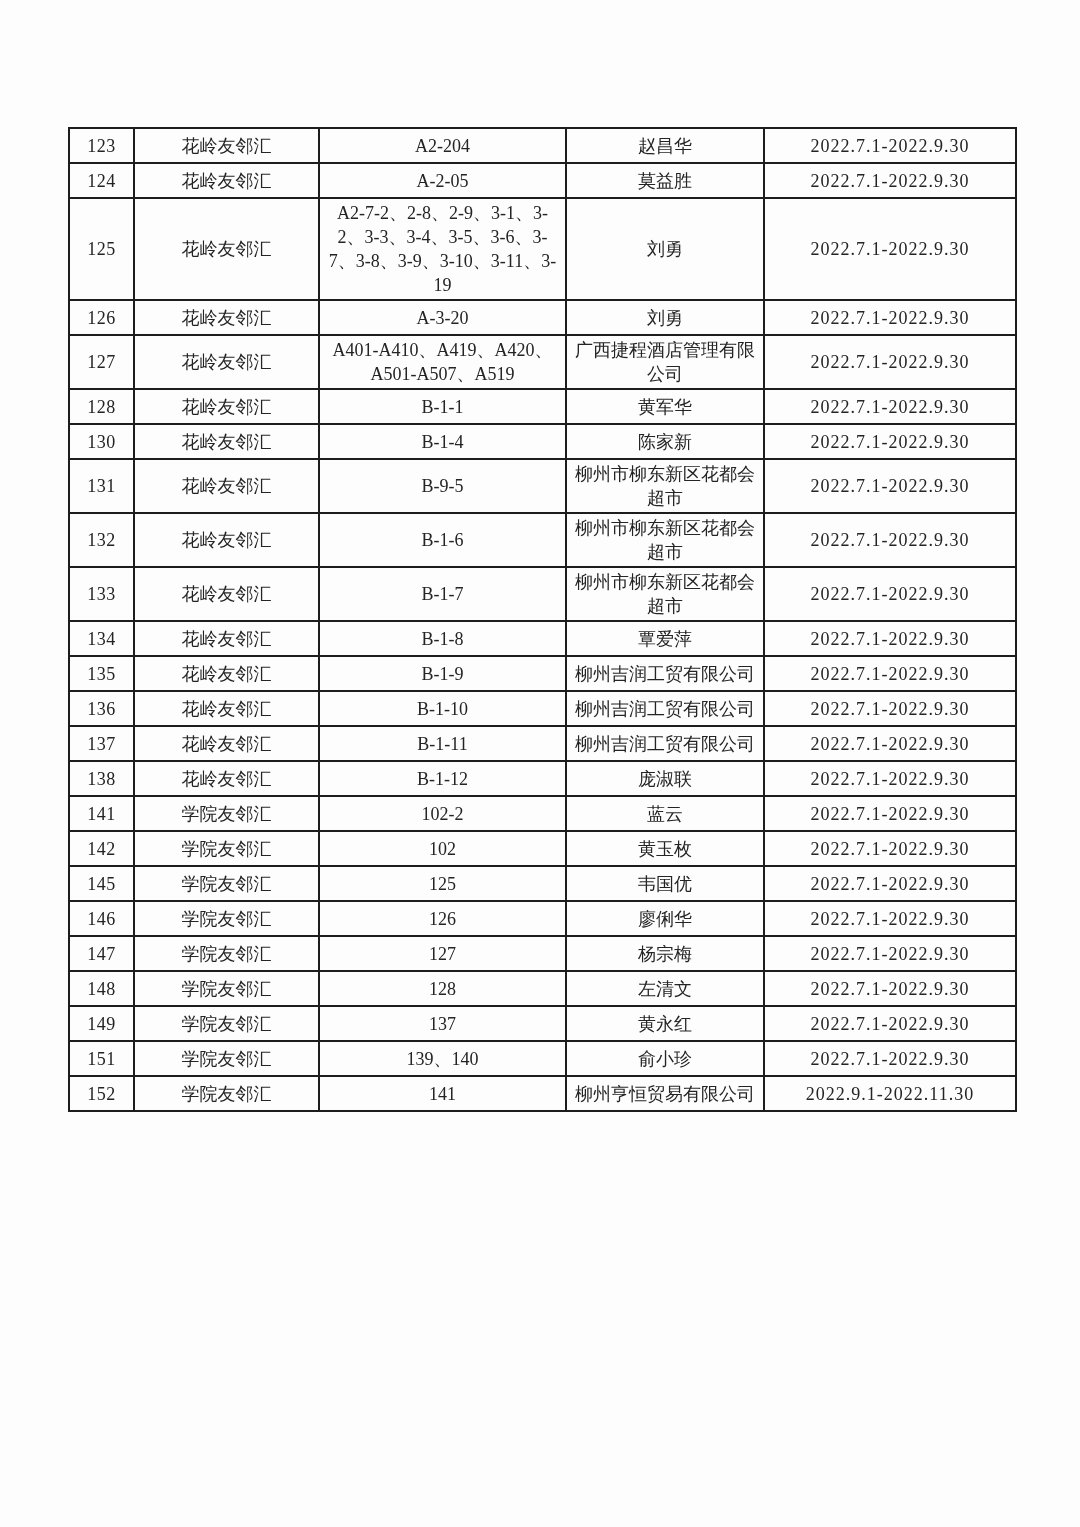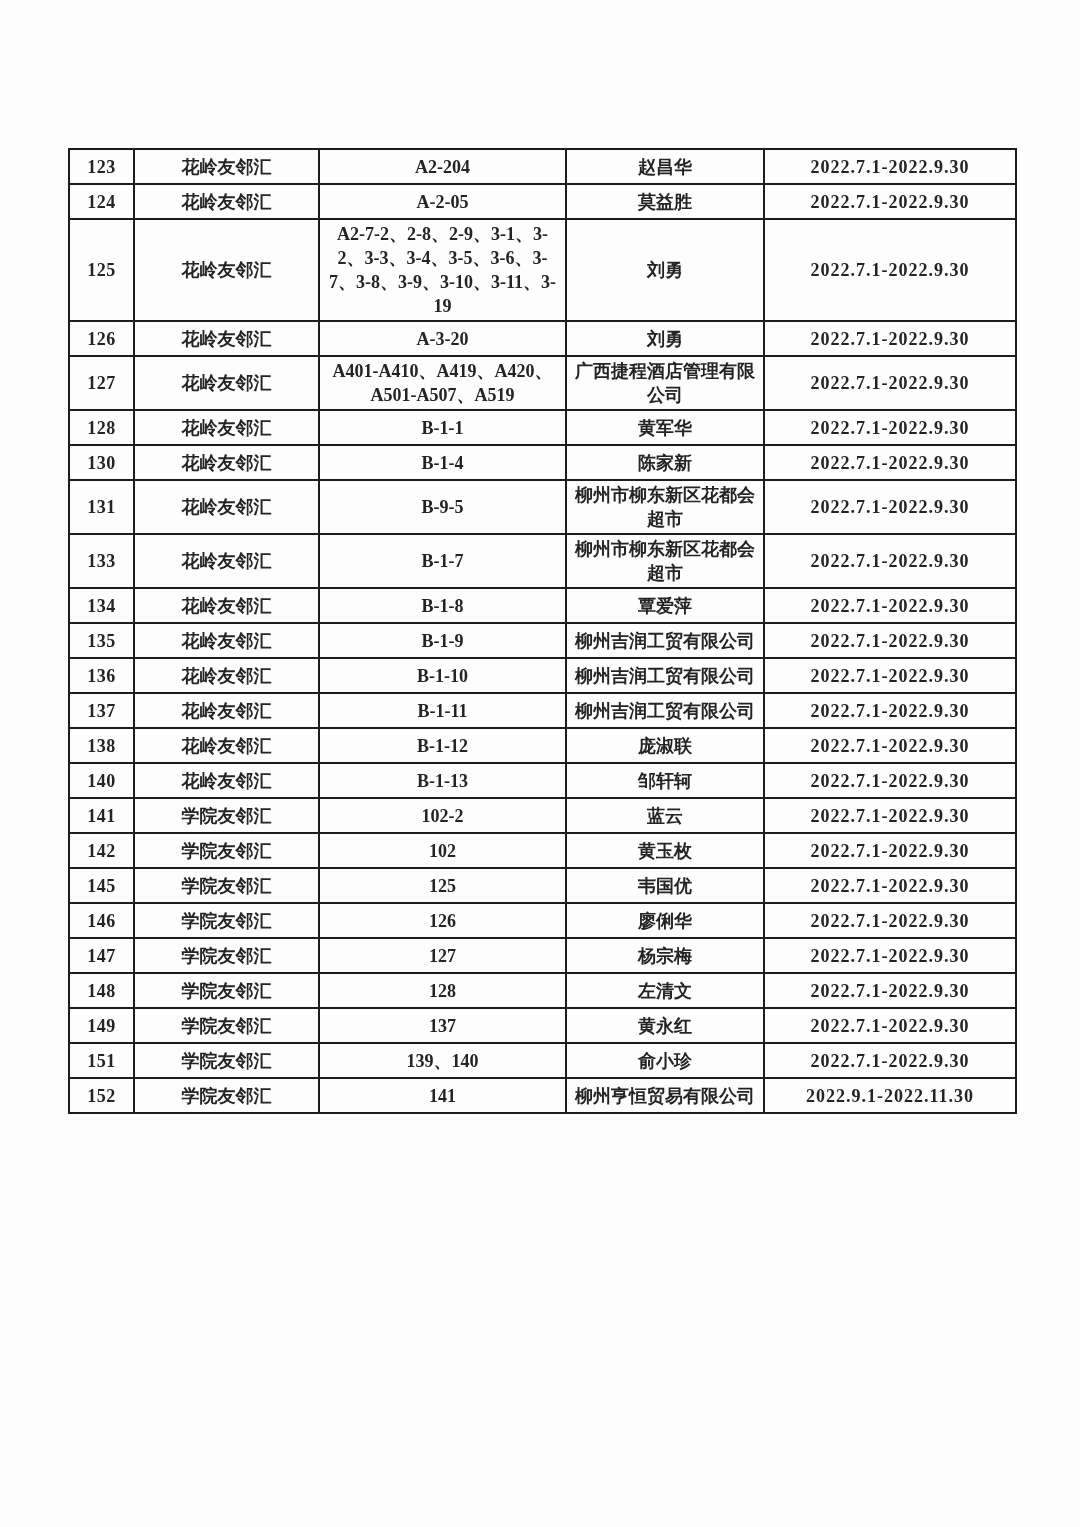--- a/index.html
+++ b/index.html
@@ -12,25 +12,24 @@
     width: 1080px;
     height: 1527px;
     background: #fdfdfd;
     font-family: "Liberation Serif", "DejaVu Serif", serif;
     color: #242424;
     overflow: hidden;
   }
   table.lease-table {
     position: absolute;
     left: 68px;
-    top: 148px;
+    top: 127px;
     width: 947px;
     border-collapse: collapse;
     table-layout: fixed;
-    font-weight: bold;
   }
   table.lease-table td {
     border: 2px solid #1d1d1d;
     text-align: center;
     vertical-align: middle;
     font-size: 18px;
     line-height: 24px;
     height: 29px;
     padding: 2px 8px;
     word-break: break-word;
@@ -125,20 +124,27 @@
   </tr>
 
   <tr>
     <td class="cell-no">131</td>
     <td class="cell-location">花岭友邻汇</td>
     <td class="cell-unit">B-9-5</td>
     <td class="cell-tenant">柳州市柳东新区花都会超市</td>
     <td class="cell-period">2022.7.1-2022.9.30</td>
   </tr>
 
+  <tr>
+    <td class="cell-no">132</td>
+    <td class="cell-location">花岭友邻汇</td>
+    <td class="cell-unit">B-1-6</td>
+    <td class="cell-tenant">柳州市柳东新区花都会超市</td>
+    <td class="cell-period">2022.7.1-2022.9.30</td>
+  </tr>
 
   <tr>
     <td class="cell-no">133</td>
     <td class="cell-location">花岭友邻汇</td>
     <td class="cell-unit">B-1-7</td>
     <td class="cell-tenant">柳州市柳东新区花都会超市</td>
     <td class="cell-period">2022.7.1-2022.9.30</td>
   </tr>
 
   <tr>
@@ -175,27 +181,20 @@
 
   <tr>
     <td class="cell-no">138</td>
     <td class="cell-location">花岭友邻汇</td>
     <td class="cell-unit">B-1-12</td>
     <td class="cell-tenant">庞淑联</td>
     <td class="cell-period">2022.7.1-2022.9.30</td>
   </tr>
 
 
-  <tr>
-    <td class="cell-no">140</td>
-    <td class="cell-location">花岭友邻汇</td>
-    <td class="cell-unit">B-1-13</td>
-    <td class="cell-tenant">邹轩轲</td>
-    <td class="cell-period">2022.7.1-2022.9.30</td>
-  </tr>
 
   <tr>
     <td class="cell-no">141</td>
     <td class="cell-location">学院友邻汇</td>
     <td class="cell-unit">102-2</td>
     <td class="cell-tenant">蓝云</td>
     <td class="cell-period">2022.7.1-2022.9.30</td>
   </tr>
 
   <tr>

